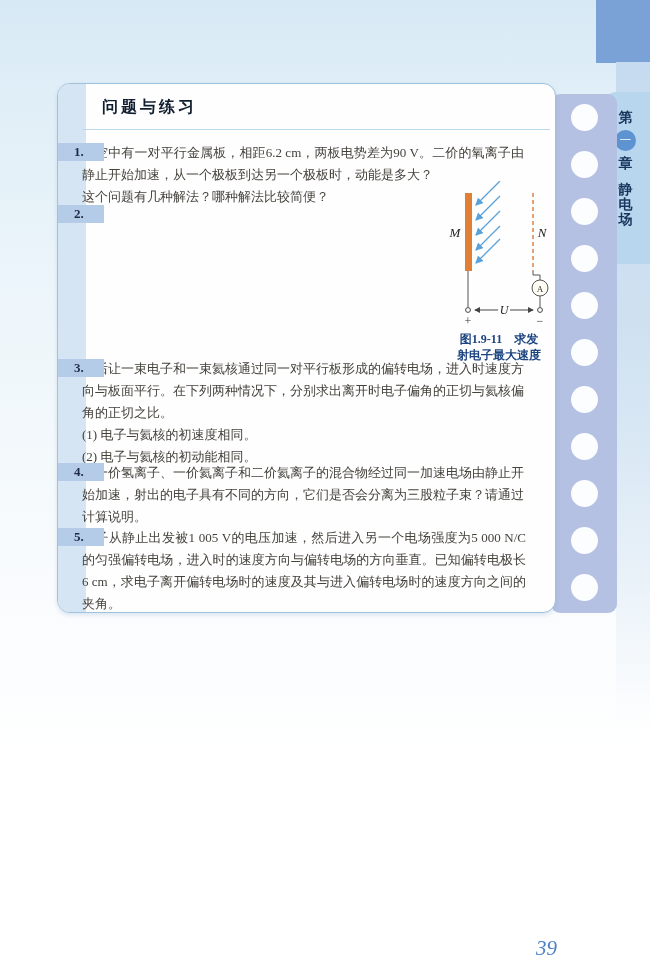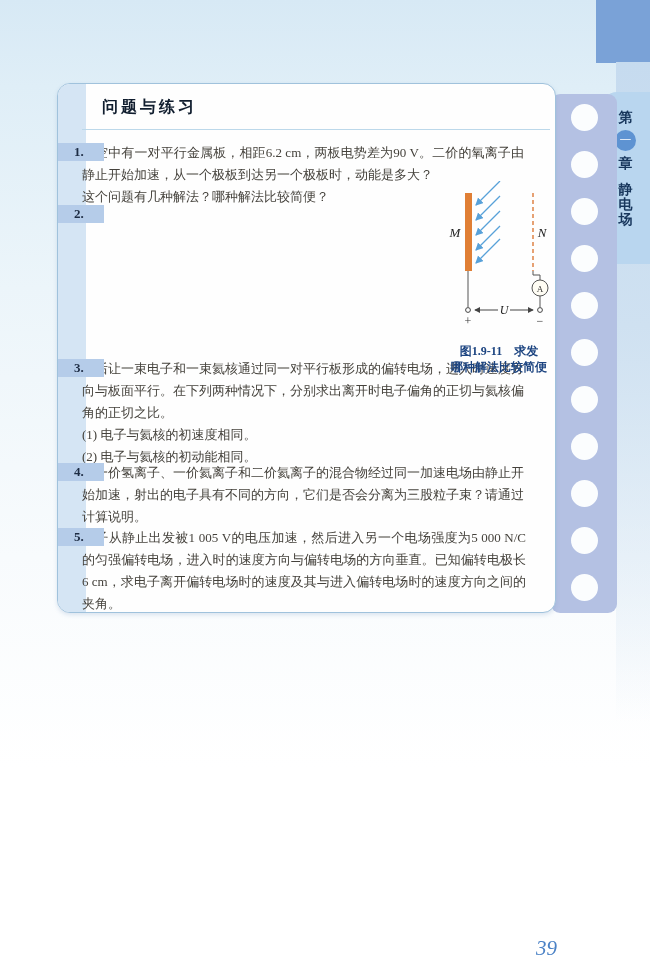--- a/index.html
+++ b/index.html
@@ -41,21 +41,21 @@
   .qnum { position:absolute; left:0; top:1px; width:46px; height:18px; background:#b5cce9;
     font-size:13px; font-weight:bold; color:#1d2c44; padding-left:16px; line-height:18px; }
   .qtext { margin-left:24px; font-size:13px; line-height:22px; color:#45423c;
     white-space:pre-line; text-align:justify; }
   .q1 .qtext, .q3 .qtext, .q4 .qtext { width:442px; }
   .q2 .qtext { width:335px; }
   .q5 .qtext { width:444px; }
   
   .figure-box { position:absolute; left:385px; top:97px; width:112px; }
   .figure-box svg { display:block; }
-  .fig-caption { margin-top:12px; text-align:center; font-size:12px; font-weight:600;
+  .fig-caption { margin-top:0; text-align:center; font-size:12px; font-weight:600;
     color:#1c4480; line-height:16px; }
   
   .page-number { position:absolute; left:536px; top:936px; font-size:21px; font-style:italic;
     color:#4b82c6; }
 </style>
 </head>
 <body>
 
 <div class="page">
 
@@ -153,20 +153,20 @@
         <circle cx="97" cy="129" r="2.4" fill="#fff" stroke="#444" stroke-width="1"></circle>
         <text x="25" y="144" font-size="12" fill="#333" text-anchor="middle">+</text>
         <text x="97" y="144" font-size="12" fill="#333" text-anchor="middle">−</text>
 
         <line x1="55" y1="129" x2="32" y2="129" stroke="#444" stroke-width="1" marker-end="url(#darkArrow)"></line>
         <line x1="67" y1="129" x2="90" y2="129" stroke="#444" stroke-width="1" marker-end="url(#darkArrow)"></line>
         <text x="61" y="133" font-size="12" font-style="italic" fill="#222" text-anchor="middle">U</text>
       </svg>
       <figcaption class="fig-caption">
         <div>图1.9-11　求发</div>
-        <div>哪种解法比较简便</div>
+        <div>射电子最大速度</div>
       </figcaption>
     </figure>
   </div>
 
   <div class="page-number">39</div>
 
 </div>
 
 </body></html>

